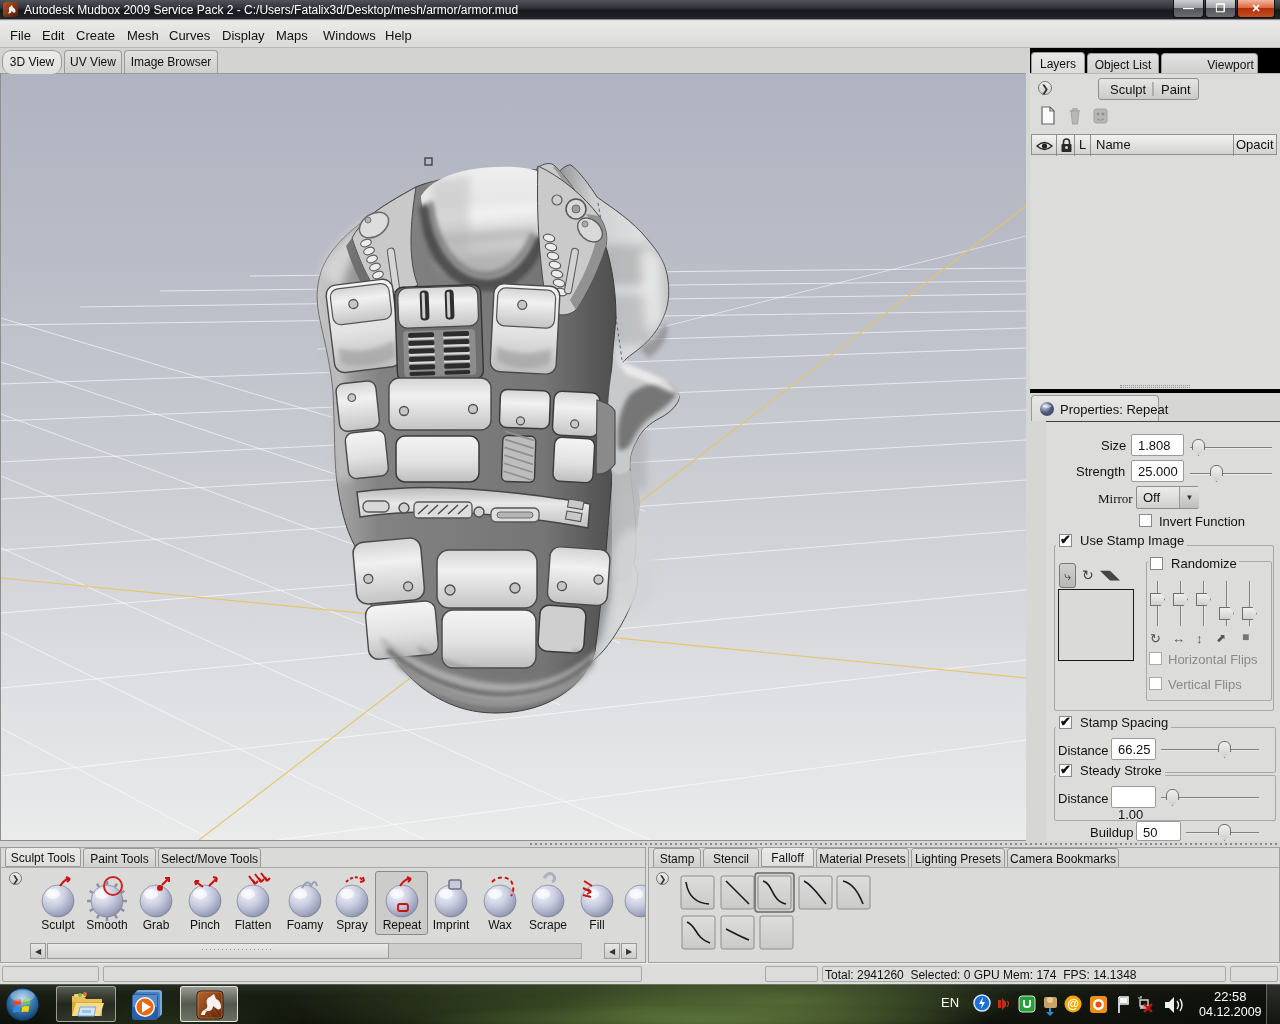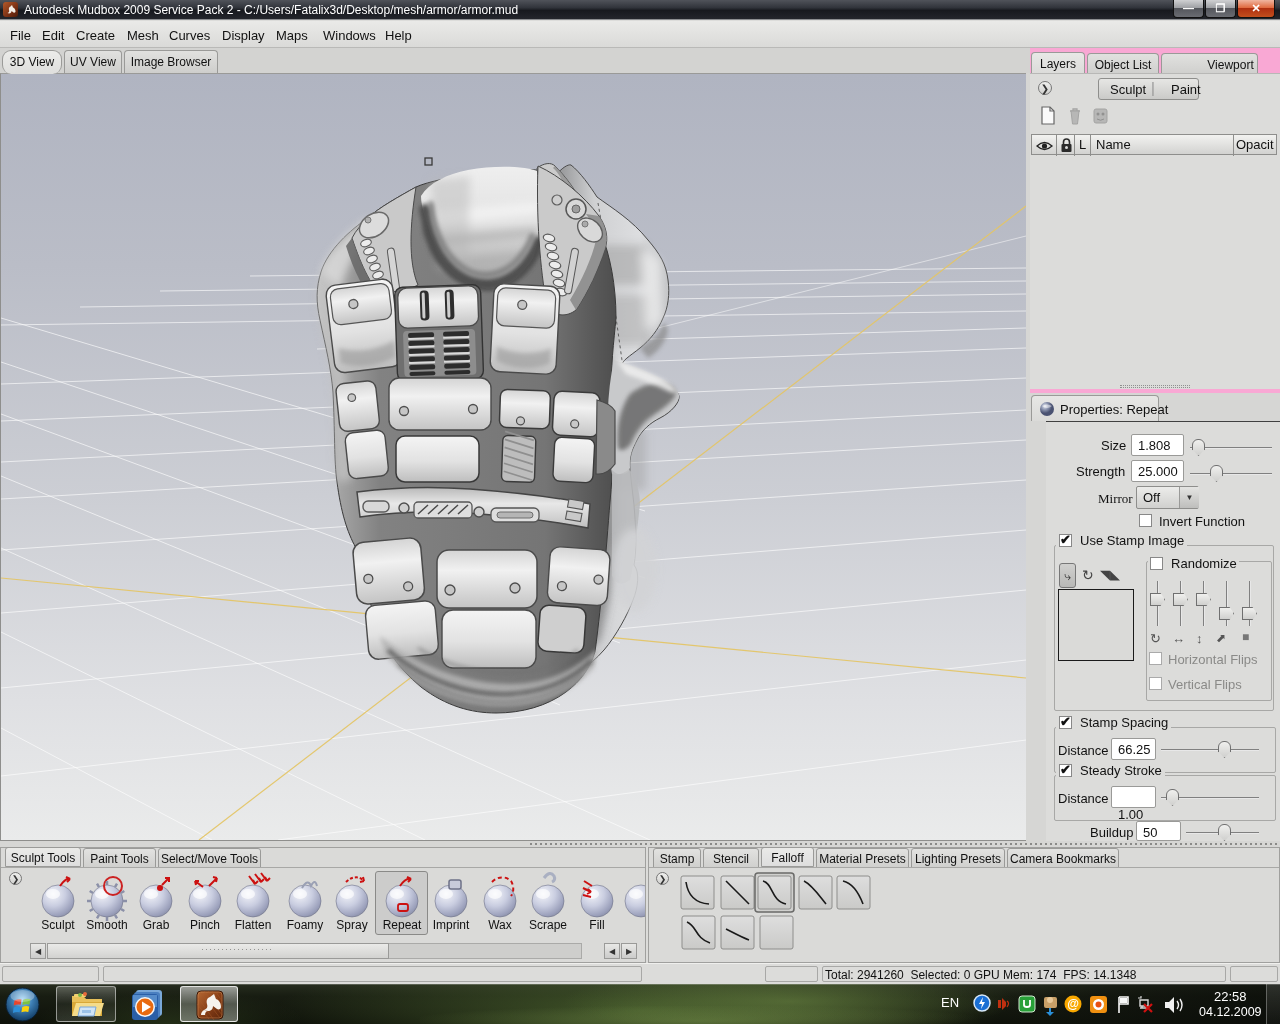--- a/index.html
+++ b/index.html
@@ -17,21 +17,21 @@
 #menubar{left:0;top:21px;width:1280px;height:27px;background:linear-gradient(#eaeae8,#dadad8);border-bottom:1px solid #b9b9b7;}
 #menubar span{position:absolute;top:7px;font-size:13px;color:#111;}
 
 #vtabs{left:0;top:48px;width:1280px;height:25px;background:#d3d3d1;}
 .vtab{position:absolute;top:2px;height:23px;border:1px solid #9a9a98;border-bottom:none;border-radius:4px 4px 0 0;background:linear-gradient(#e1e1df,#cececc);font-size:12px;text-align:center;color:#111;}
 .vtab.active{background:linear-gradient(#ebebe9,#dfdfdd);height:24px;z-index:3;}
 .vtab div{margin-top:4px;}
 
 #viewport{left:0;top:73px;width:1027px;height:768px;border:1px solid #8e8e8c;border-top:1px solid #9a9a98;}
 
-#rpanel{left:1030px;top:48px;width:250px;height:793px;background:#f9a8d4;}
+#rpanel{left:1030px;top:48px;width:250px;height:793px;background:#000000;}
 .ptab{position:absolute;height:22px;border:1px solid #9a9a98;border-bottom:none;border-radius:4px 4px 0 0;background:linear-gradient(#e1e1df,#cececc);font-size:12px;color:#111;text-align:center;}
 .ptab div{margin-top:4px;}
 .ptab.active{background:linear-gradient(#e8e8e6,#dcdcda);}
 .grpbox{position:absolute;border:1px solid #a8a8a6;border-radius:2px;}
 .cb{position:absolute;width:13px;height:13px;background:#fff;border:1px solid #888;}
 .cb.ck:before{content:"✔";position:absolute;left:0px;top:-3px;font-size:13px;color:#111;font-weight:bold;}
 .inp{position:absolute;background:#fff;border:1px solid #9a9a98;border-radius:2px;font-size:13px;color:#111;}
 .lbl{position:absolute;font-size:13px;color:#111;white-space:nowrap;}
 .lblg{position:absolute;font-size:13px;color:#8a8a88;white-space:nowrap;}
 .sl-track{position:absolute;height:0;border-top:1px solid #808080;border-bottom:1px solid #e8e8e8;}
@@ -368,21 +368,21 @@
         <div>Object List</div>
       </div>
     <div class="ptab" style="left:131px;top:5px;width:97px;padding-left:42px;">
         <div>Viewport Filters</div>
       </div>
     <div class="abs" style="left:0;top:25px;width:250px;height:316px;background:#dcdcda;border-top:1px solid #b8b8b6;"></div>
     <div class="abs" style="left:8px;top:33px;width:14px;height:14px;border:1px solid #777;border-radius:50%;background:linear-gradient(#f0f0ee,#d0d0ce);color:#333;font-size:10px;text-align:center;line-height:13px;">❯</div>
     <div class="abs" style="left:68px;top:30px;width:101px;height:22px;border:1px solid #8e8e8c;border-radius:3px;background:linear-gradient(#e6e6e4,#cacac8);">
       <span class="abs" style="left:11px;top:3px;font-size:13px;color:#111;">Sculpt</span>
       <span class="abs" style="left:52px;top:0px;color:#999;font-size:15px;">|</span>
-      <span class="abs" style="left:72px;top:3px;font-size:13px;color:#111;">Paint</span>
+      <span class="abs" style="left:62px;top:3px;font-size:13px;color:#111;">Paint</span>
     </div>
 
     <svg class="abs" style="left:10px;top:58px;" width="110" height="20" viewBox="0 0 110 20">
       <path d="M2,1 h8 l4,4 v13 h-12 z" fill="#fafafa" stroke="#666" stroke-width="1.2"></path>
         <path d="M10,1 l0,4 4,0" fill="none" stroke="#666" stroke-width="1.2"></path>
       <g opacity="0.55">
           <path d="M30,5 h10 M33,5 v-2 h4 v2" stroke="#777" stroke-width="1.3" fill="none"></path>
           <path d="M31,5 l1.5,13 h5 l1.5,-13 z" fill="#999" stroke="#777"></path>
         </g>
       <g opacity="0.55">

